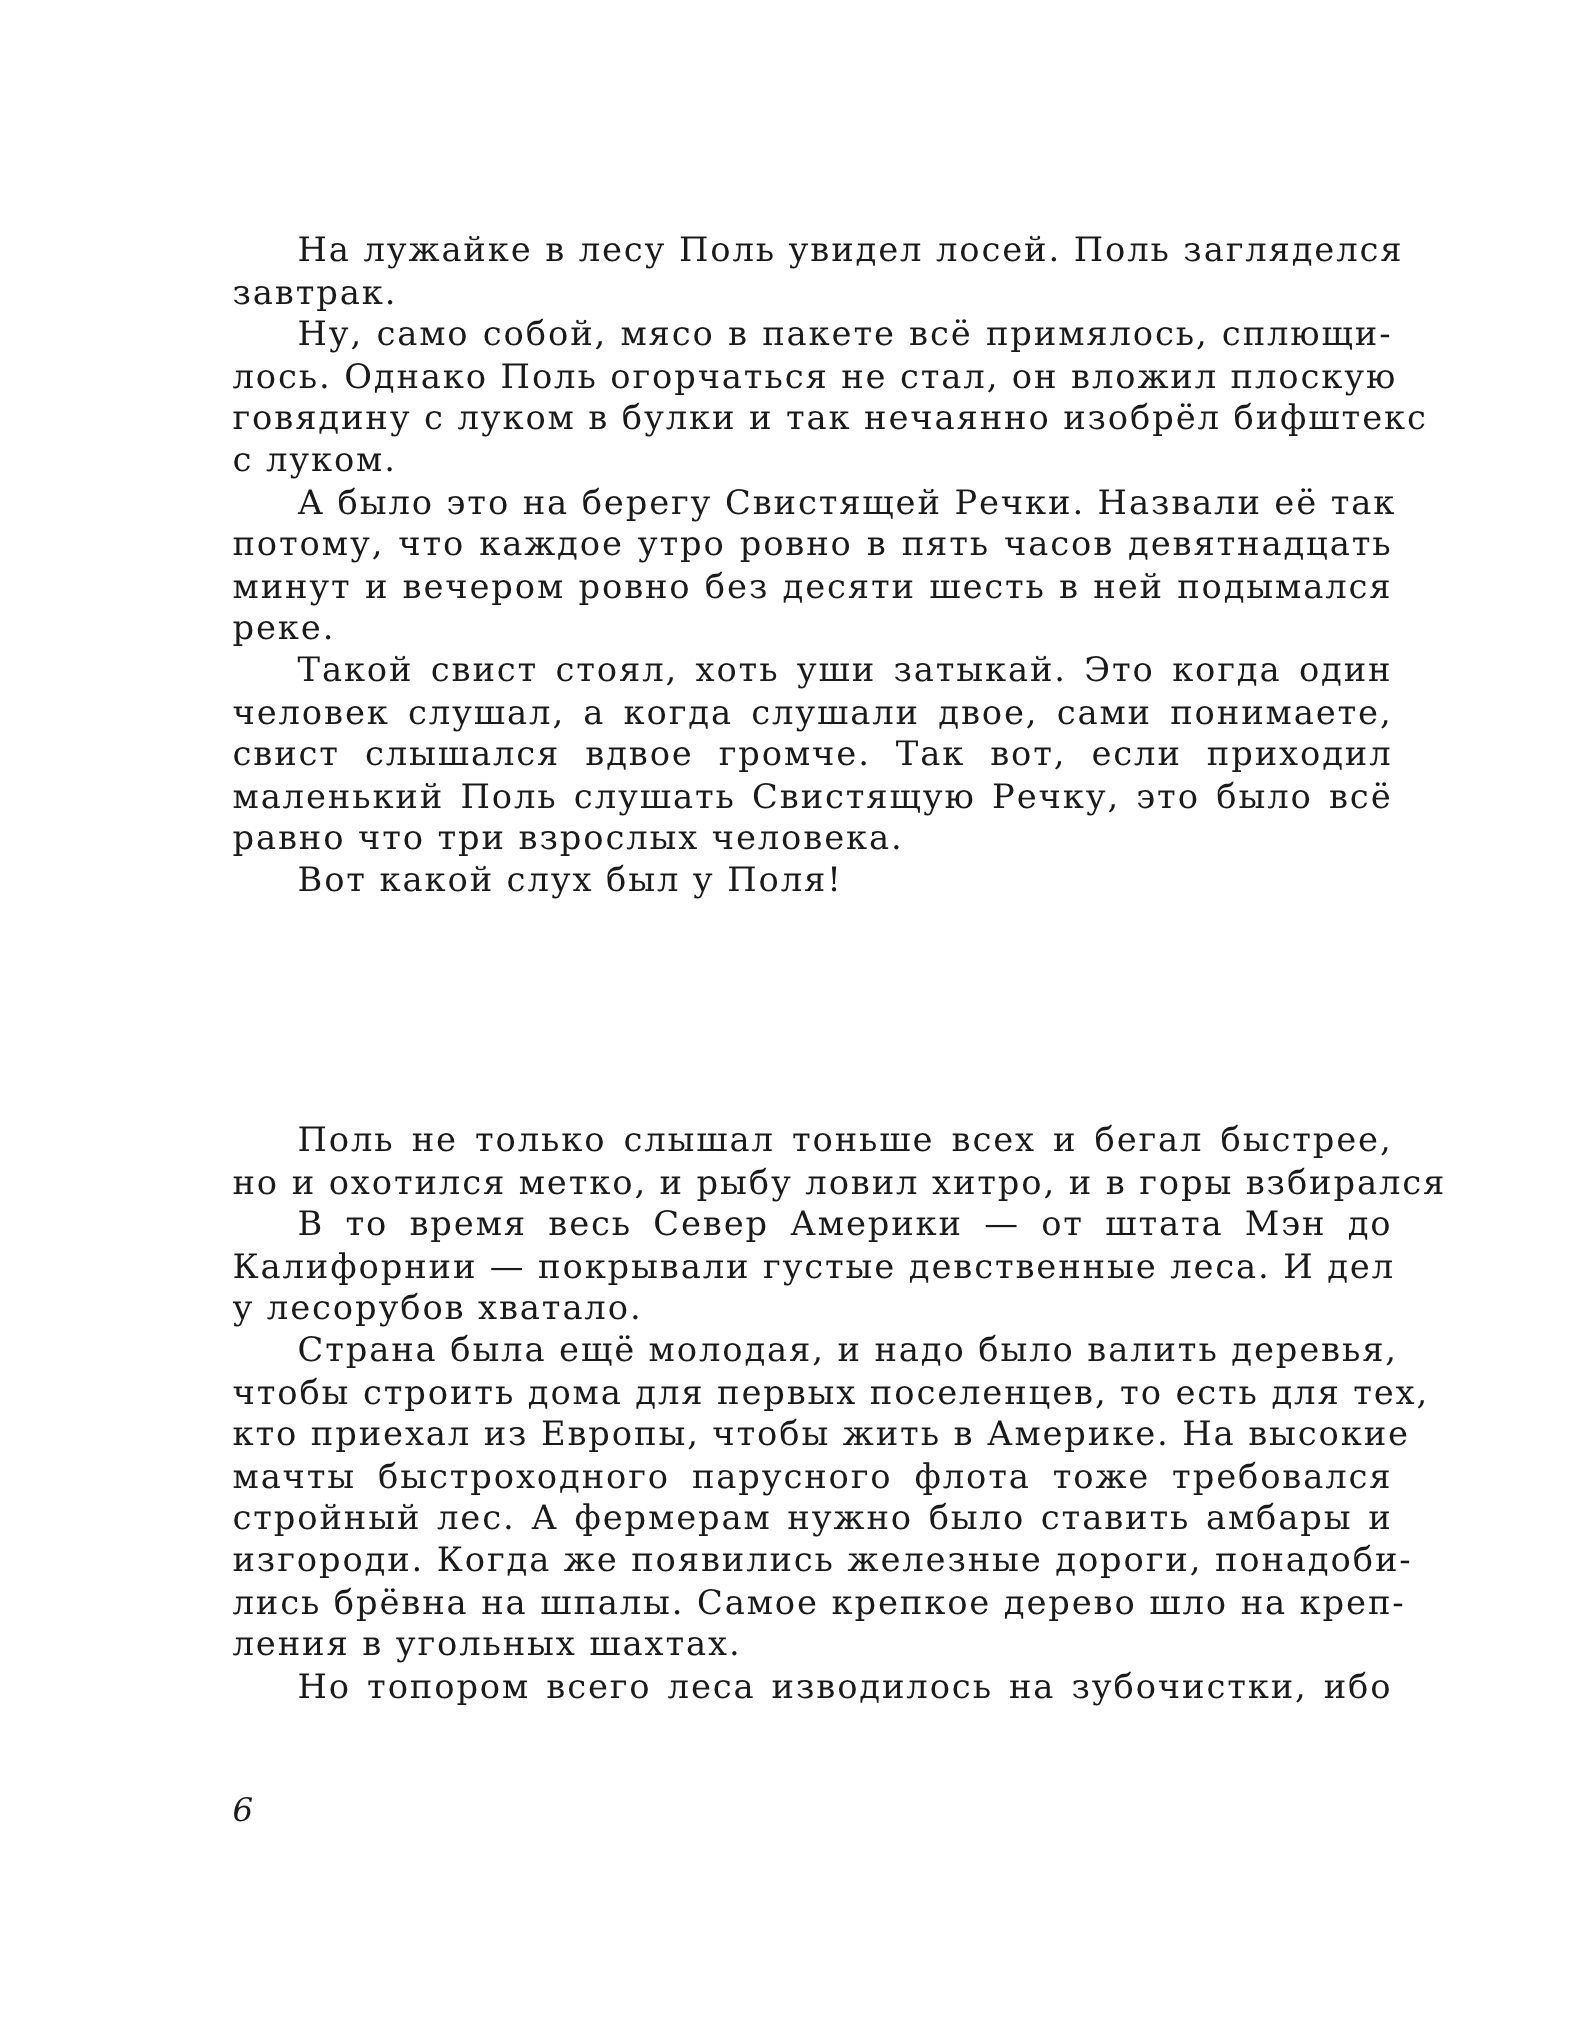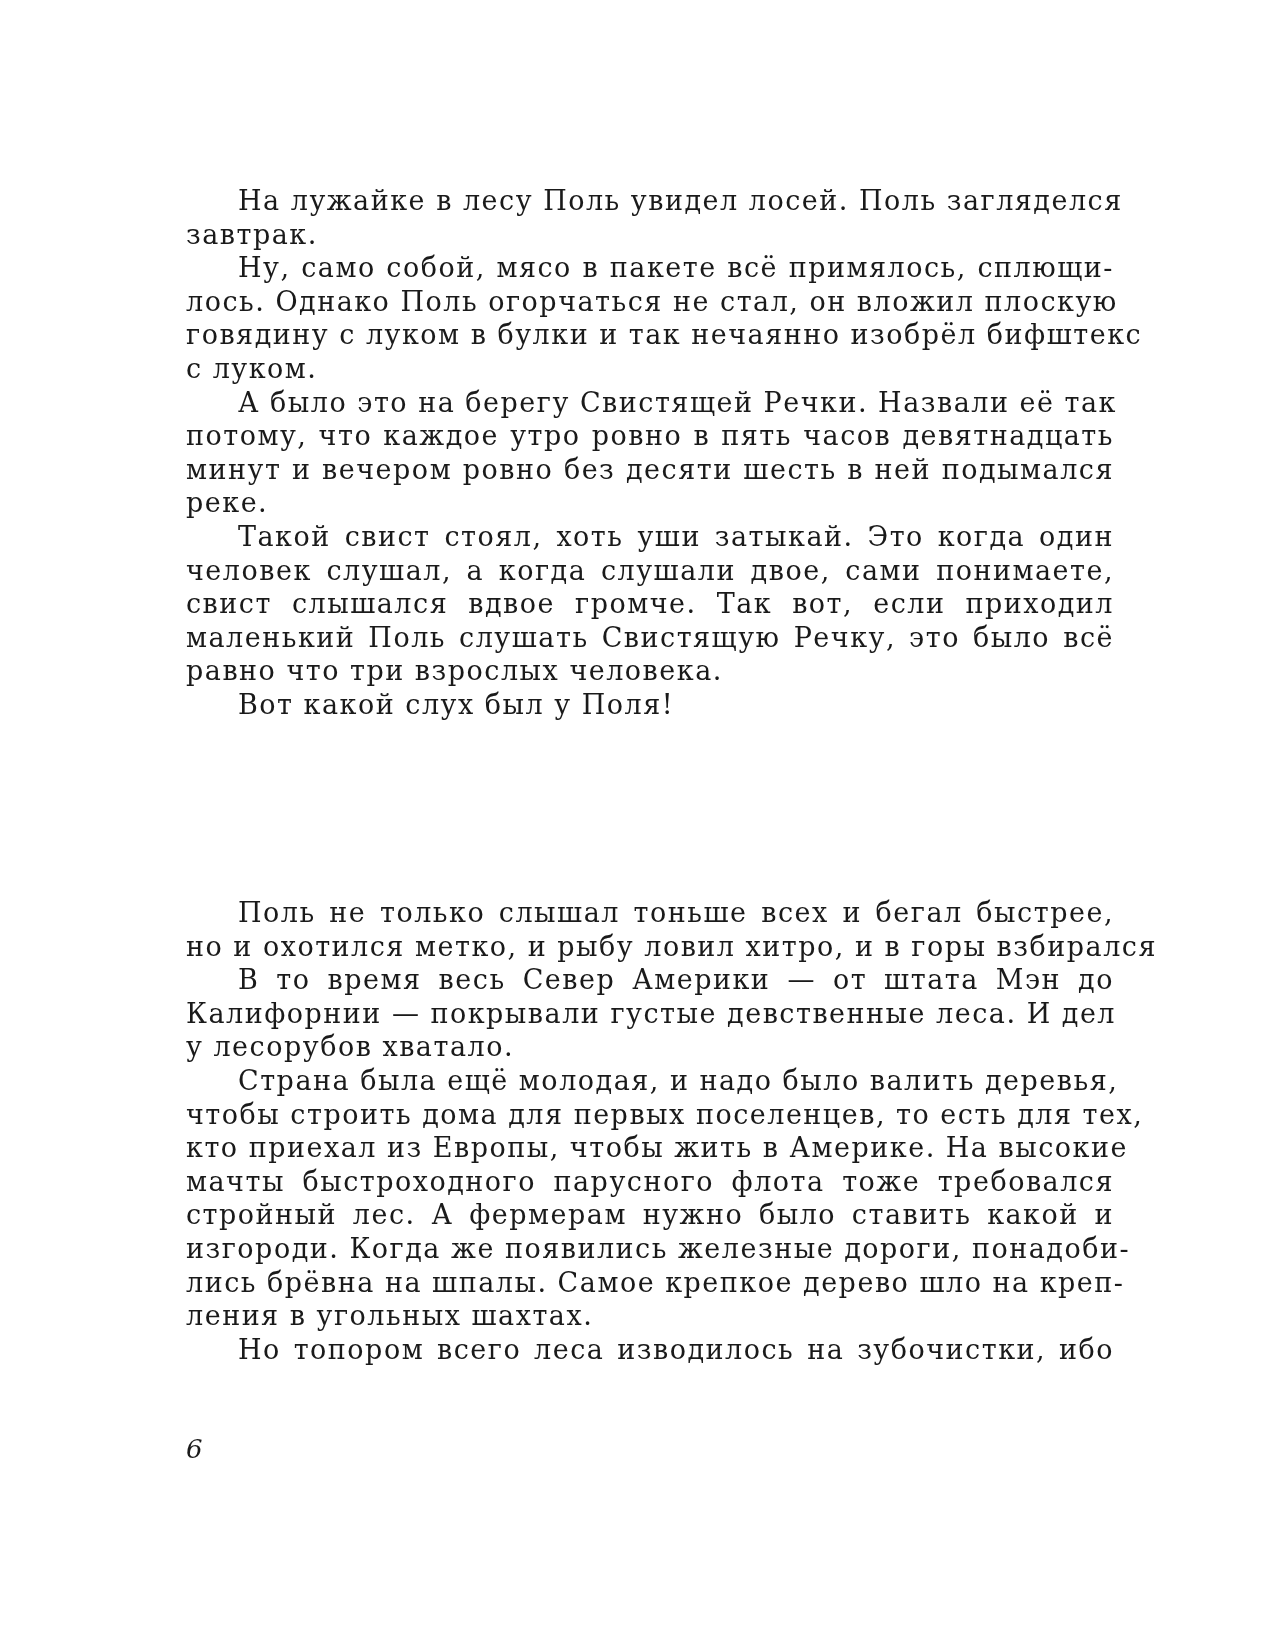--- a/index.html
+++ b/index.html
@@ -107,21 +107,21 @@
       <span class="line indent">В то время весь Север Америки — от штата Мэн до</span>
       <span class="line">Калифорнии — покрывали густые девственные леса. И дел</span>
       <span class="line last">у лесорубов хватало.</span>
     </p>
 
     <p class="para-lines">
       <span class="line indent">Страна была ещё молодая, и надо было валить деревья,</span>
       <span class="line">чтобы строить дома для первых поселенцев, то есть для тех,</span>
       <span class="line">кто приехал из Европы, чтобы жить в Америке. На высокие</span>
       <span class="line">мачты быстроходного парусного флота тоже требовался</span>
-      <span class="line">стройный лес. А фермерам нужно было ставить какой и</span>
+      <span class="line">стройный лес. А фермерам нужно было ставить амбары и</span>
       <span class="line">изгороди. Когда же появились железные дороги, понадоби-</span>
       <span class="line">лись брёвна на шпалы. Самое крепкое дерево шло на креп-</span>
       <span class="line last">ления в угольных шахтах.</span>
     </p>
 
     <p class="para-lines">
       <span class="line indent">Но топором всего леса изводилось на зубочистки, ибо</span>
     </p>
   </div>
 

